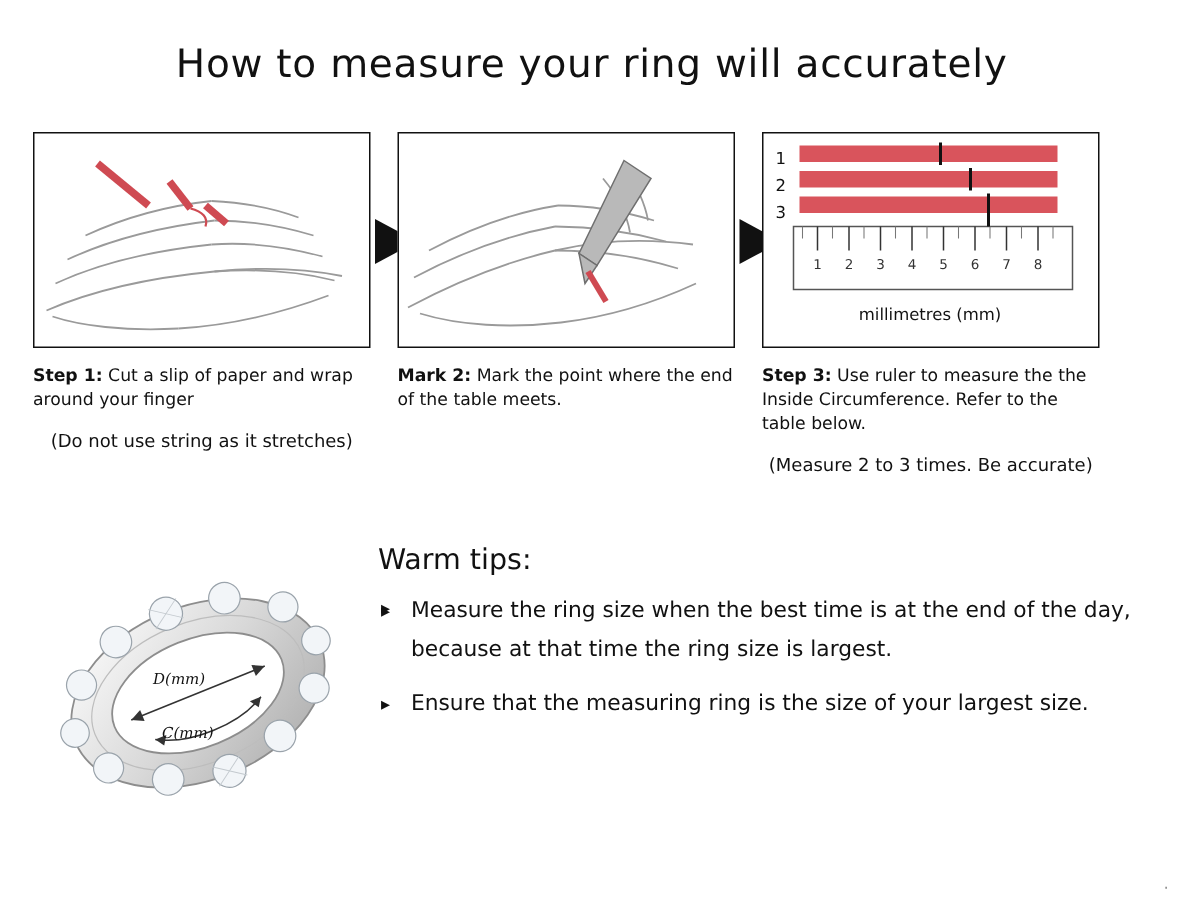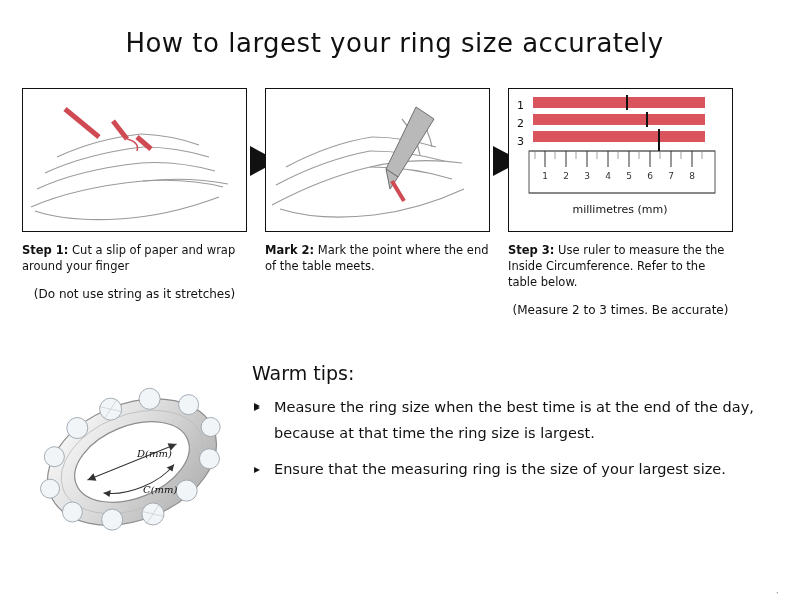--- a/index.html
+++ b/index.html
@@ -135,39 +135,38 @@
     top: 352px;
     width: 220px;
     height: 230px;
   }
   .ring-label {
     position: absolute;
     font-size: 10px;
     color: #111;
     font-family: "DejaVu Serif", serif;
     font-style: italic;
-    margin-left: 35px;
   }
   .label-d { left: 96px; top: 437px; }
   .label-c { left: 98px; top: 480px; text-align: right; }
 
   .corner-mark {
     position: absolute;
     right: 10px;
     bottom: 8px;
     font-size: 10px;
     color: #888;
   }
 </style>
 </head>
 <body>
 
 <div class="page">
 
-  <div class="title">How to largest your ring size accurately</div>
+  <div class="title">How to measure your ring will accurately</div>
 
   <div class="steps">
 
     <div class="step step-1">
       <div class="panel">
         <svg class="sketch" width="223" height="142" viewBox="0 0 223 142">
           <g fill="none" stroke="#9a9a9a" stroke-width="1.2">
             <path d="M8 118 C40 104, 78 96, 120 92 C150 89, 180 90, 205 95"></path>
             <path d="M14 100 C44 86, 80 78, 118 74"></path>
             <path d="M22 84 C52 70, 86 62, 120 58"></path>

